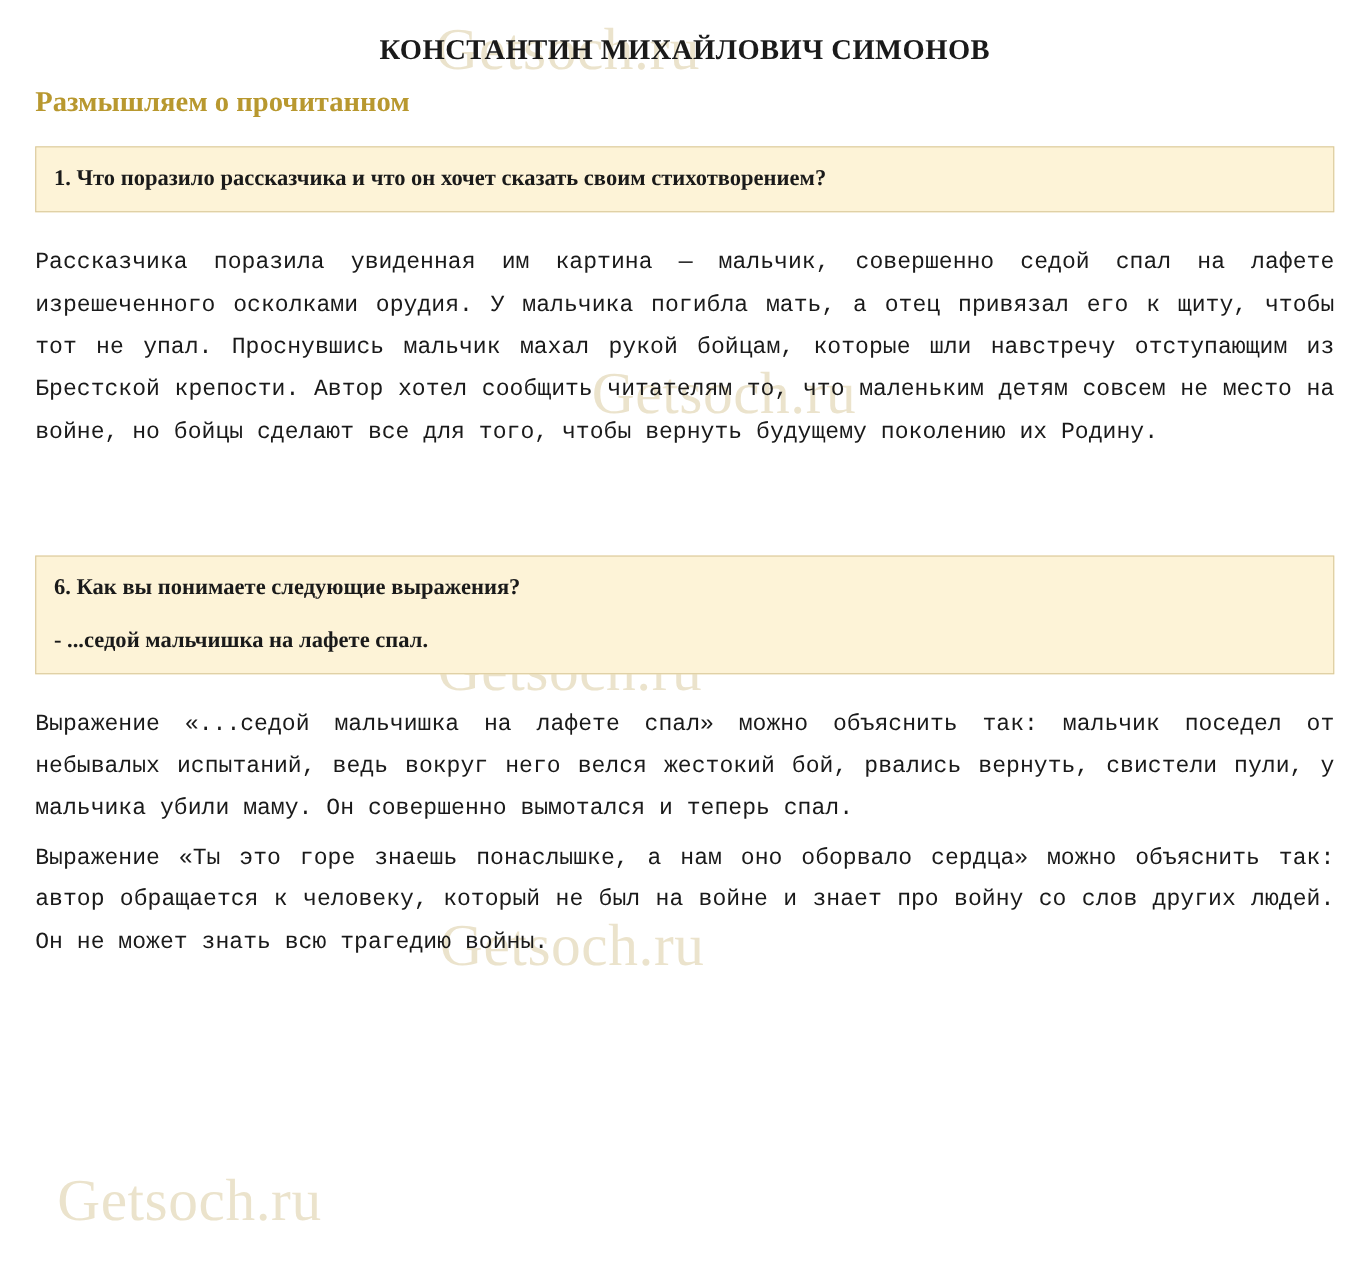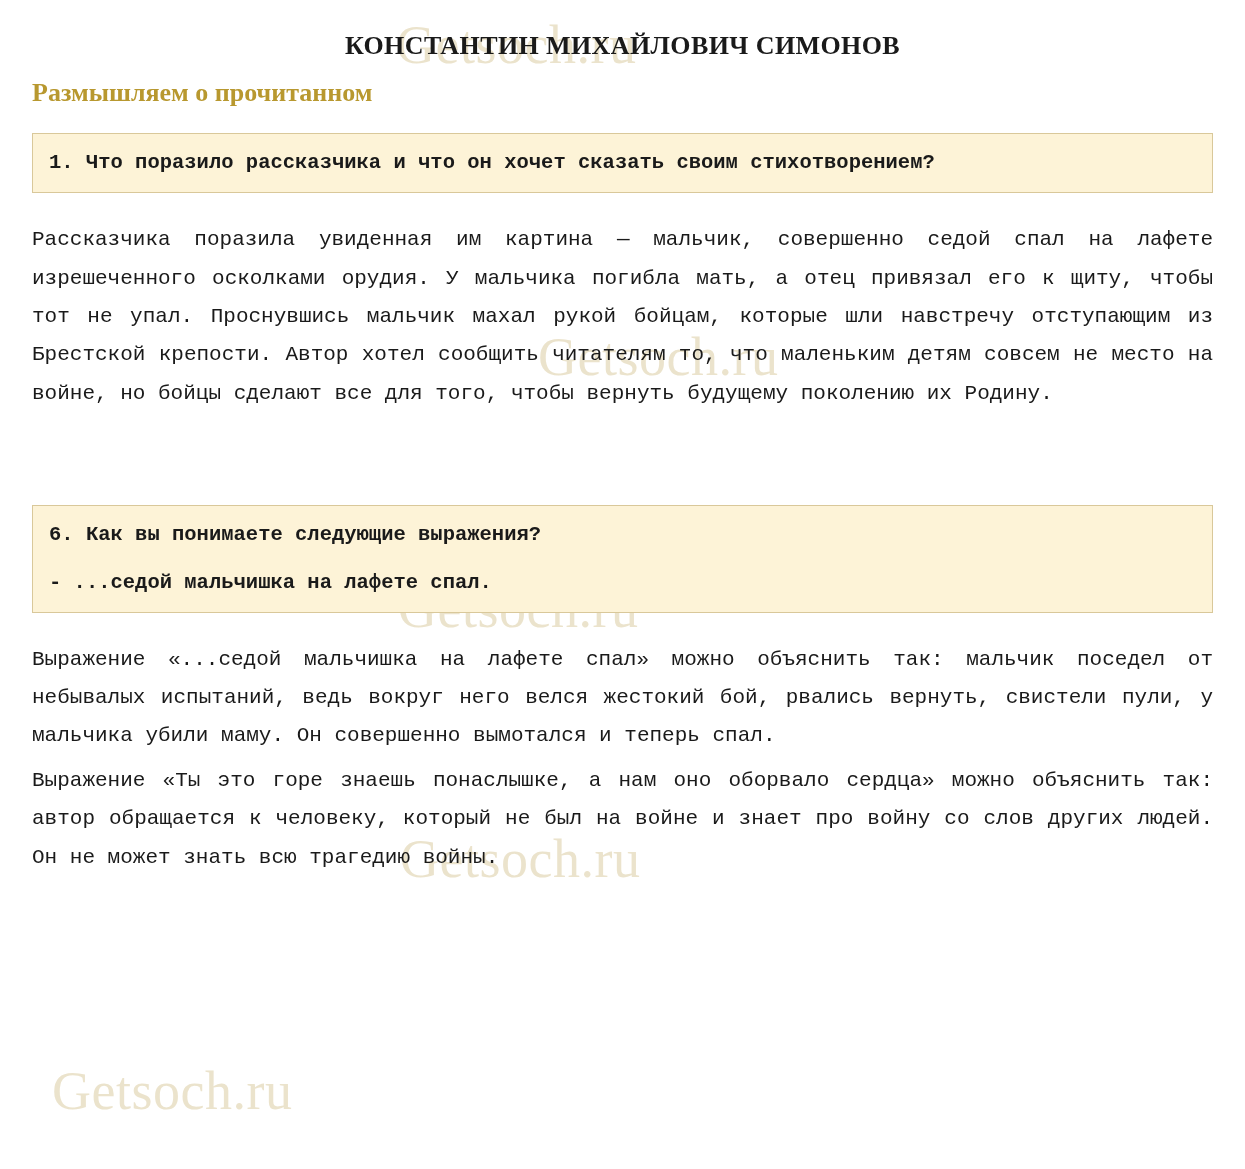--- a/index.html
+++ b/index.html
@@ -70,21 +70,20 @@
     padding: 14px 18px 14px 16px;
   }
   .qbox-1 { margin-top: 25px; }
   .qbox-2 { margin-top: 92px; }
 
   .qbox p {
     margin: 0;
     font-size: 20.5px;
     font-weight: bold;
     line-height: 1.45;
-    font-family: Liberation Mono, monospace;
   }
   .qbox p + p { margin-top: 18px; }
 
   .answer {
     margin-top: 28px;
     font-size: 21px;
     line-height: 1.83;
     text-align: justify;
     text-justify: inter-word;
   }

